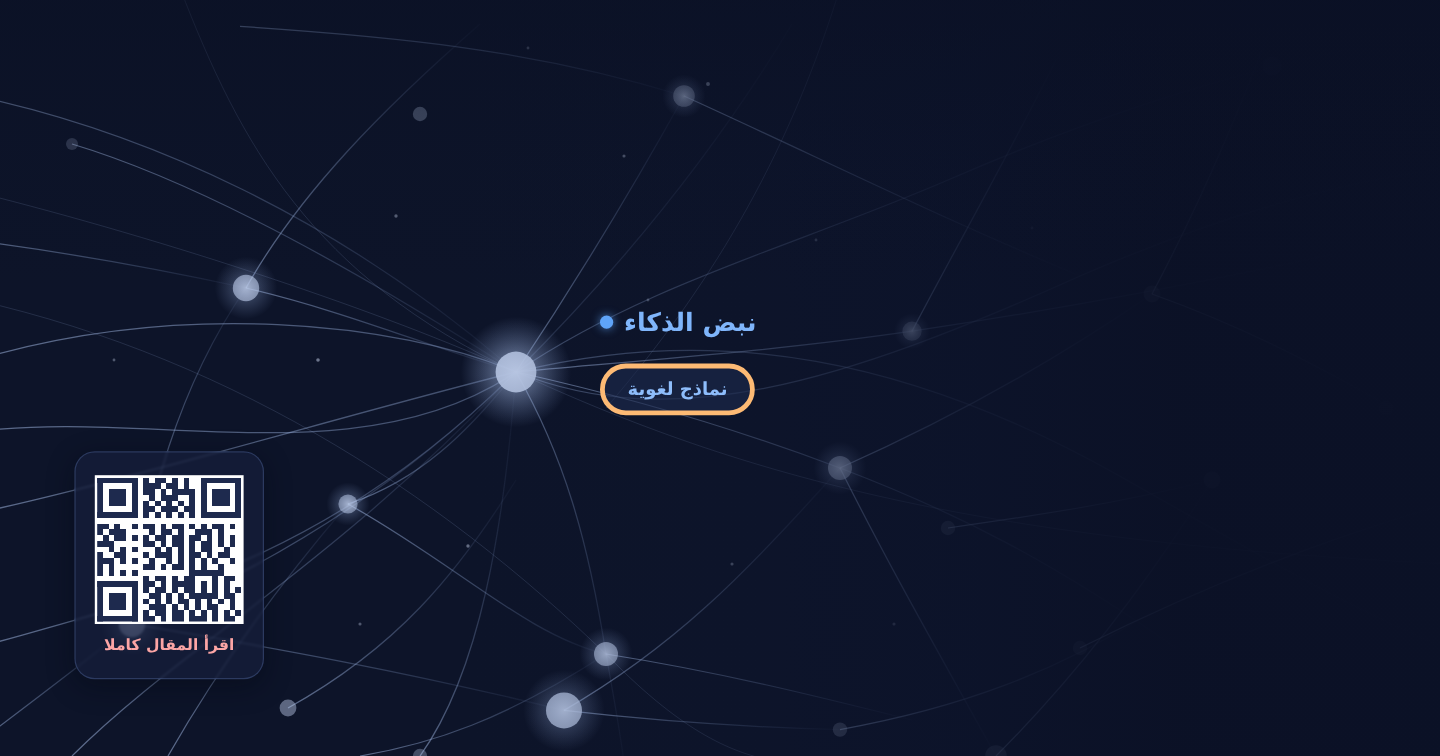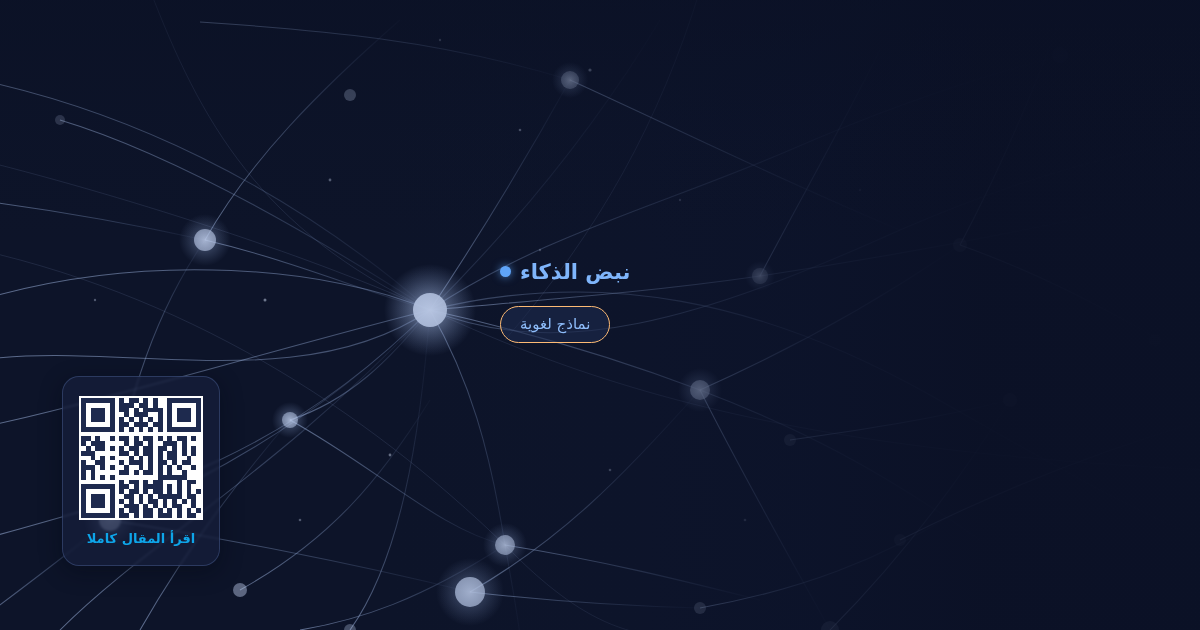--- a/index.html
+++ b/index.html
@@ -71,26 +71,26 @@
   #brand-name {
     font-size:21px; font-weight:bold;
     color:#7fb5fb;
     letter-spacing:.2px;
     white-space:nowrap;
   }
 
   #category-badge {
     display:inline-block;
     padding:8px 19px 9px;
-    border:1px solid #fdba74;
+    border:4px solid #fdba74;
     border-radius:999px;
     background:rgba(29,43,80,0.58);
     color:#8ebdfb;
     font-size:15px;
-    font-weight:normal;
+    font-weight:bold;
     margin-bottom:28px;
     white-space:nowrap;
   }
 
   #headline {
     color:#ffffff;
     font-size:38px;
     font-weight:bold;
     line-height:1.52;
     letter-spacing:0;
@@ -113,21 +113,21 @@
     backdrop-filter:blur(1px);
   }
   #qr-image {
     width:124px; height:124px;
     display:block;
     background:#ffffff;
     padding:2px;
   }
   #qr-caption {
     margin-top:11px;
-    color:#0ea5e9;
+    color:#fca5a5;
     font-size:13px;
     font-weight:bold;
     white-space:nowrap;
   }
 </style>
 </head>
 <body>
 
 <div id="card">
 

